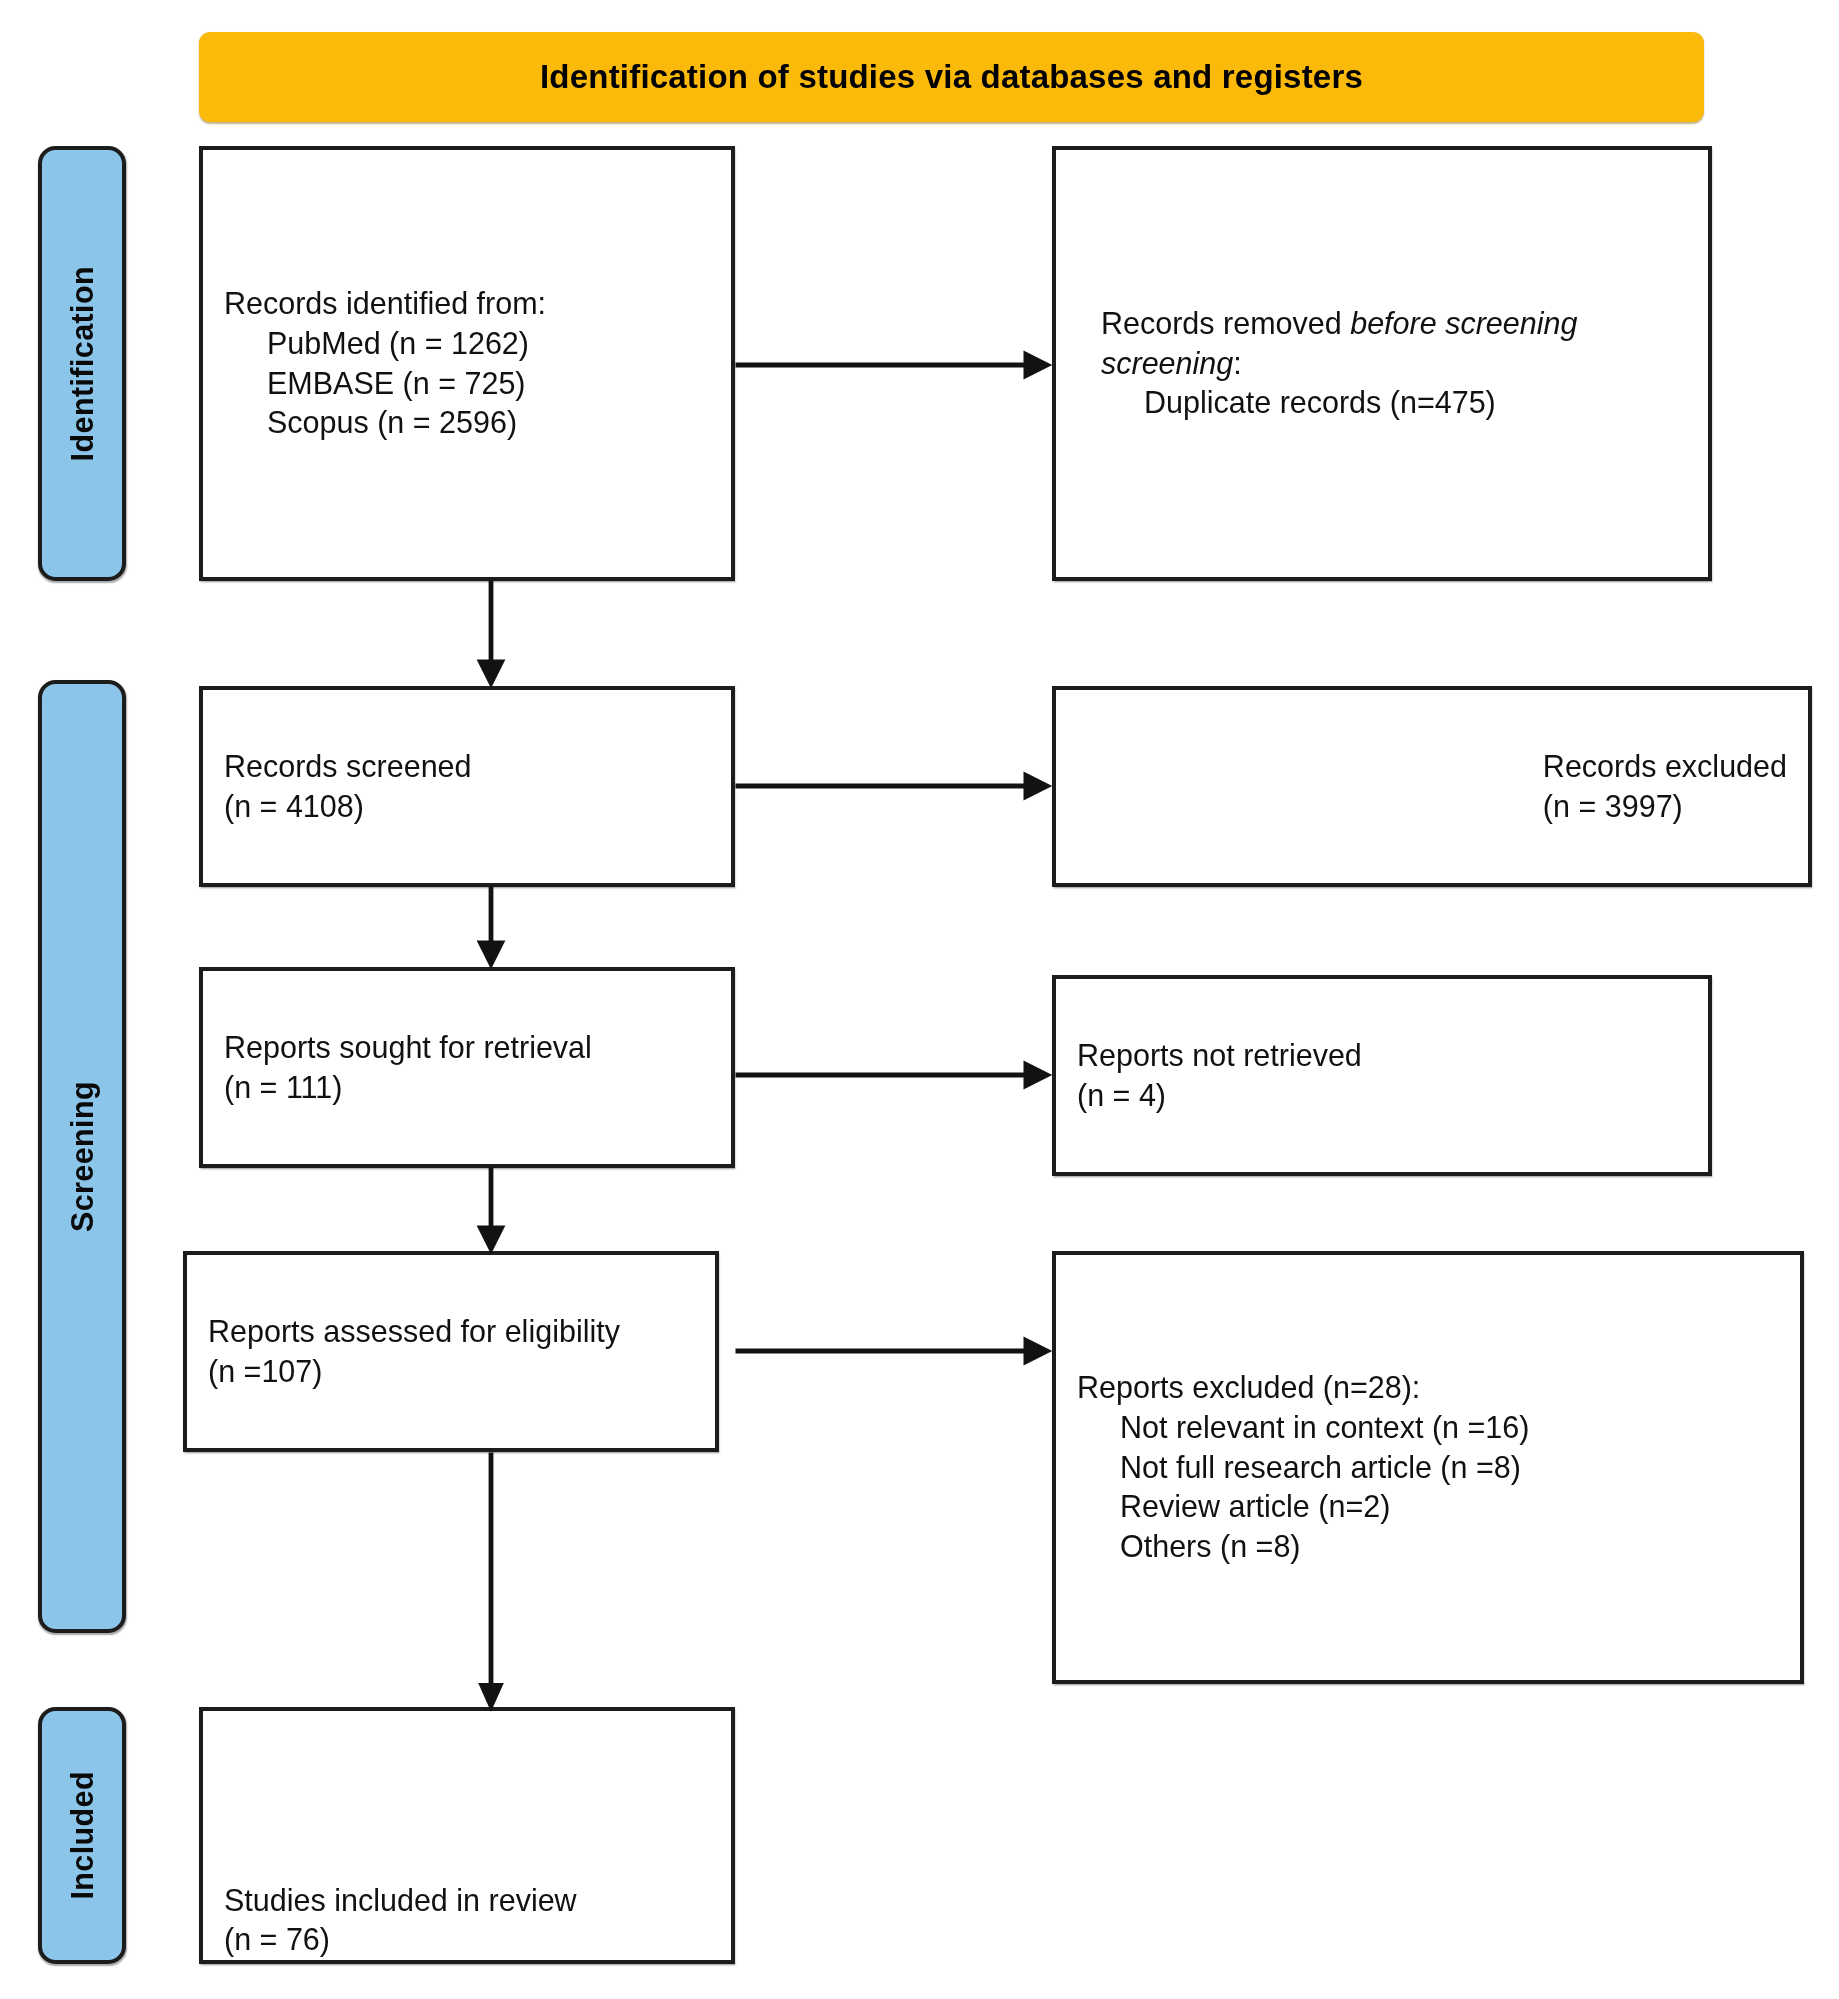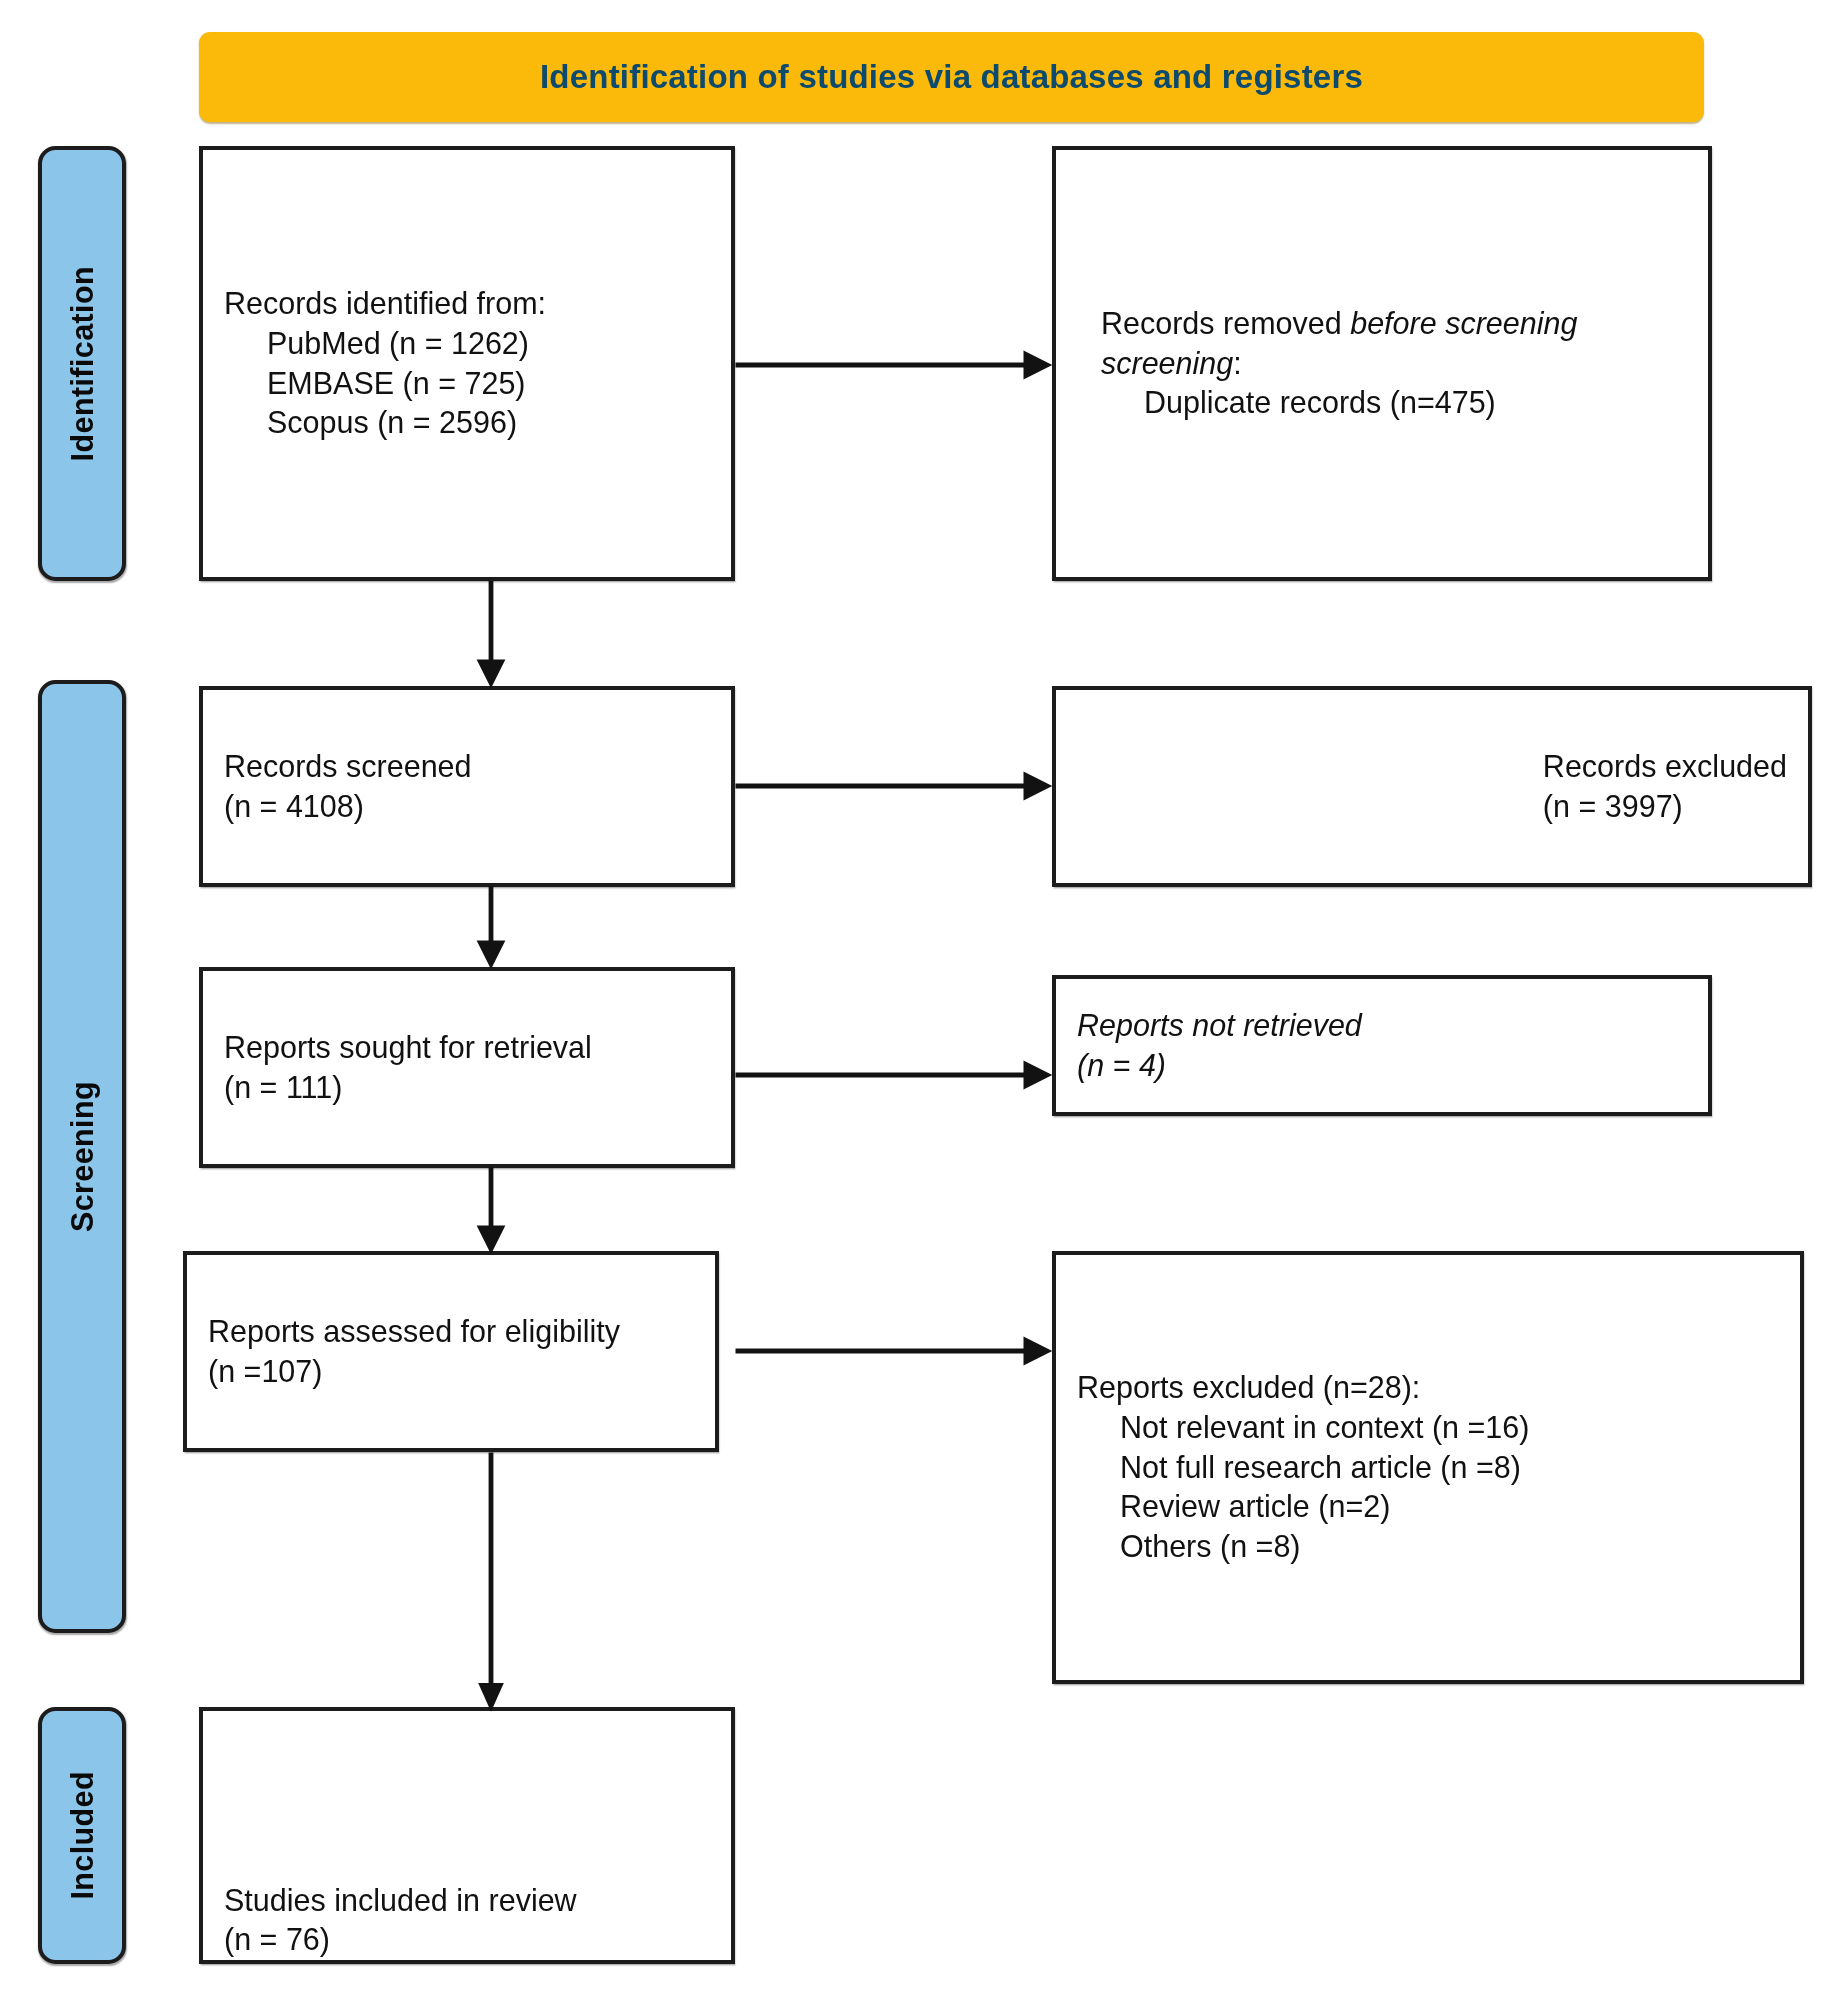--- a/index.html
+++ b/index.html
@@ -29,21 +29,21 @@
     background: #FBBA09;
     border-radius: 11.2px;
     box-shadow: 0 1.6px 1.6px rgba(120,90,0,0.45);
     display: flex;
     align-items: center;
     justify-content: center;
   }
   .banner-text {
     font-size: 33px;
     font-weight: bold;
-    color: #0c4a6e;
+    color: #000000;
     letter-spacing: 0.2px;
     text-align: right;
     white-space: nowrap;
   }
 
   
   .stage {
     position: absolute;
     background: #8CC5EA;
     border: 4px solid #1c1c1c;
@@ -92,21 +92,21 @@
 
   
   #box-identified { left: 199px;  top: 146px;  width: 536px;  height: 435px;  }
   #box-screened   { left: 199px;  top: 686px;  width: 536px;  height: 201px;  }
   #box-sought     { left: 199px;  top: 967px; width: 536px;  height: 201px;  }
   #box-assessed   { left: 183px;  top: 1251px; width: 536px;  height: 201px;  }
   #box-included   { left: 199px;  top: 1707px; width: 536px;  height: 257px; justify-content: flex-end;  }
   
   #box-removed    { left: 1052px; top: 146px;  width: 660px;  height: 435px; padding-left: 24px;  }
   #box-excluded1  { left: 1052px; top: 686px;  width: 760px;  height: 201px; align-items: flex-end;  }
-  #box-notretr    { left: 1052px; top: 975px; width: 660px;  height: 141px; font-style: italic;  }
+  #box-notretr    { left: 1052px; top: 975px; width: 660px;  height: 201px;  }
   #box-excluded2  { left: 1052px; top: 1251px; width: 752px;  height: 433px;  }
 
   
   .conn {
     position: absolute;
     overflow: visible;
   }
   .conn svg { display: block; overflow: visible; }
   .conn path, .conn line { stroke: #121212; stroke-width: 6; fill: none; }
   .conn polygon { fill: #121212; }

